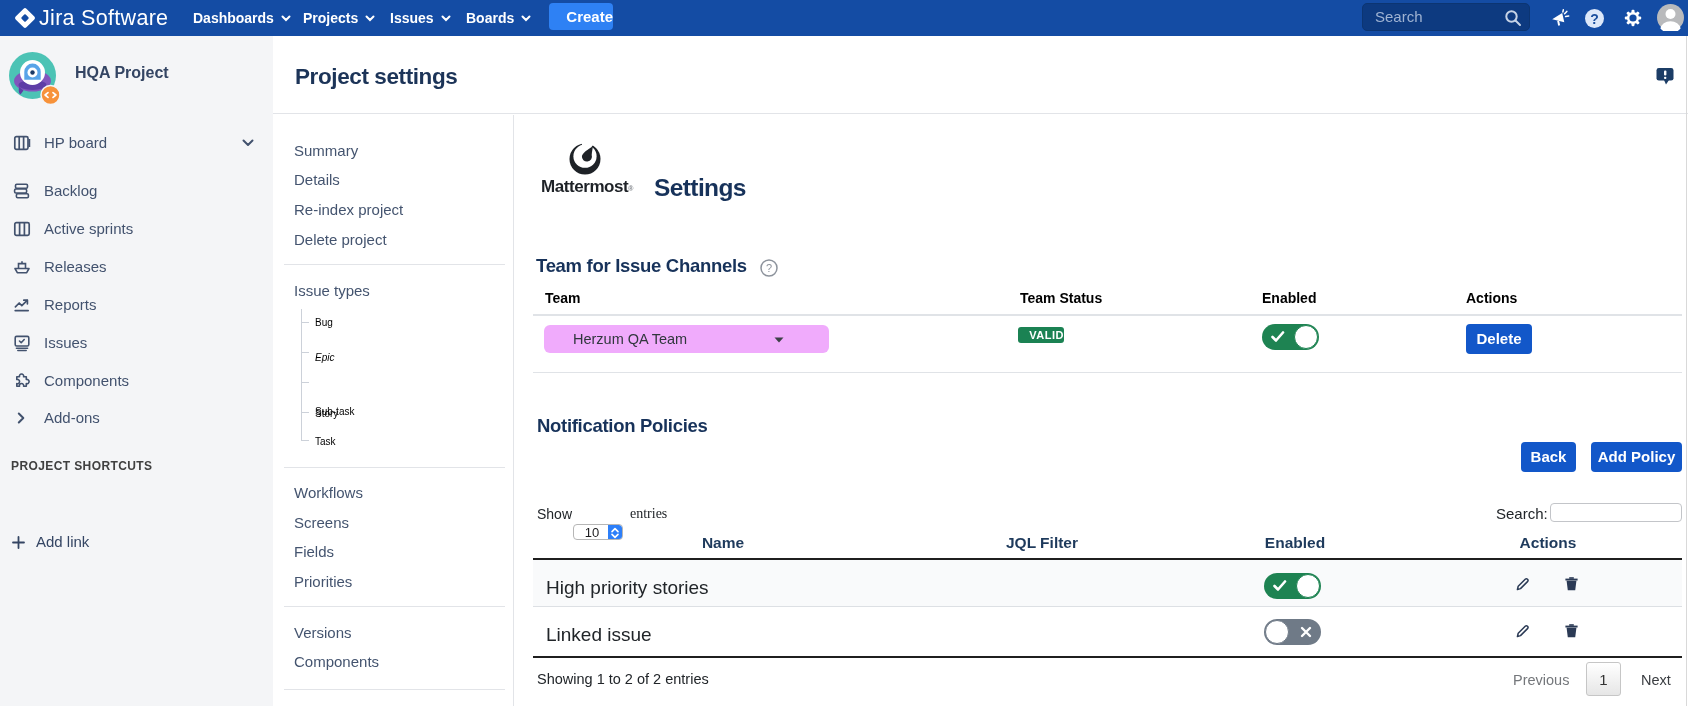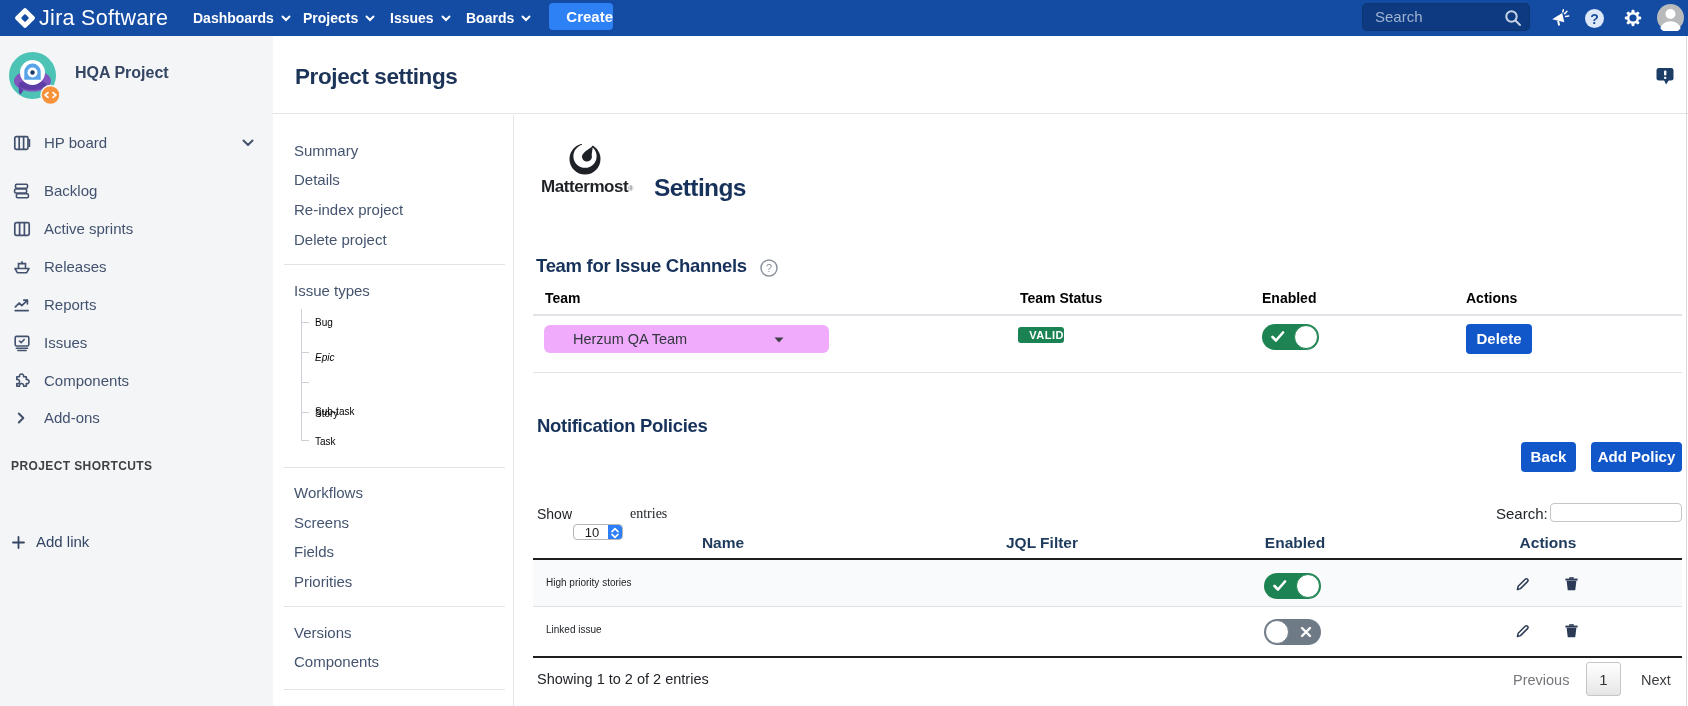--- a/index.html
+++ b/index.html
@@ -39,21 +39,21 @@
   
   .h2 { font-size:18.5px; font-weight:700; color:#17325a; letter-spacing:-0.3px; }
   .thead1 { font-size:14px; font-weight:700; color:#000000; }
   .select1 { left:544px; top:325px; width:285px; height:28px; background:#f0abfc; border-radius:6px; font-size:14.5px; color:#30373d; line-height:28px; padding-left:29px; }
   .badge { left:1018px; top:327px; width:46px; height:16px; background:#1b8253; border-radius:3px; color:#fff; font-size:11px; font-weight:700; letter-spacing:.5px; text-align:right; line-height:16px; }
   .bluebtn { background:#1257c9; border-radius:4px; color:#fff; font-weight:700; font-size:15px; text-align:center; }
   .toggle { width:57px; height:26px; border-radius:13px; }
   .ton { background:#1e8352; }
   .toff { background:#6f7a87; }
   .knob { position:absolute; top:1px; width:24px; height:24px; border-radius:50%; background:#fff; }
-  .hrow { font-size:10px; color:#212529; }
+  .hrow { font-size:19px; color:#212529; }
   .th2 { font-size:15.5px; font-weight:700; color:#1e3a5c; }
   .darkline { height:2px; background:#1f1f1f; }
   .lightline { height:1px; background:#e0e3e7; }
 </style>
 </head>
 <body>
 <div id="page">
 
   <div class="ab topbar"></div>
   <svg class="ab" style="left:14px;top:7px;" width="22" height="22" viewBox="0 0 22 22">

